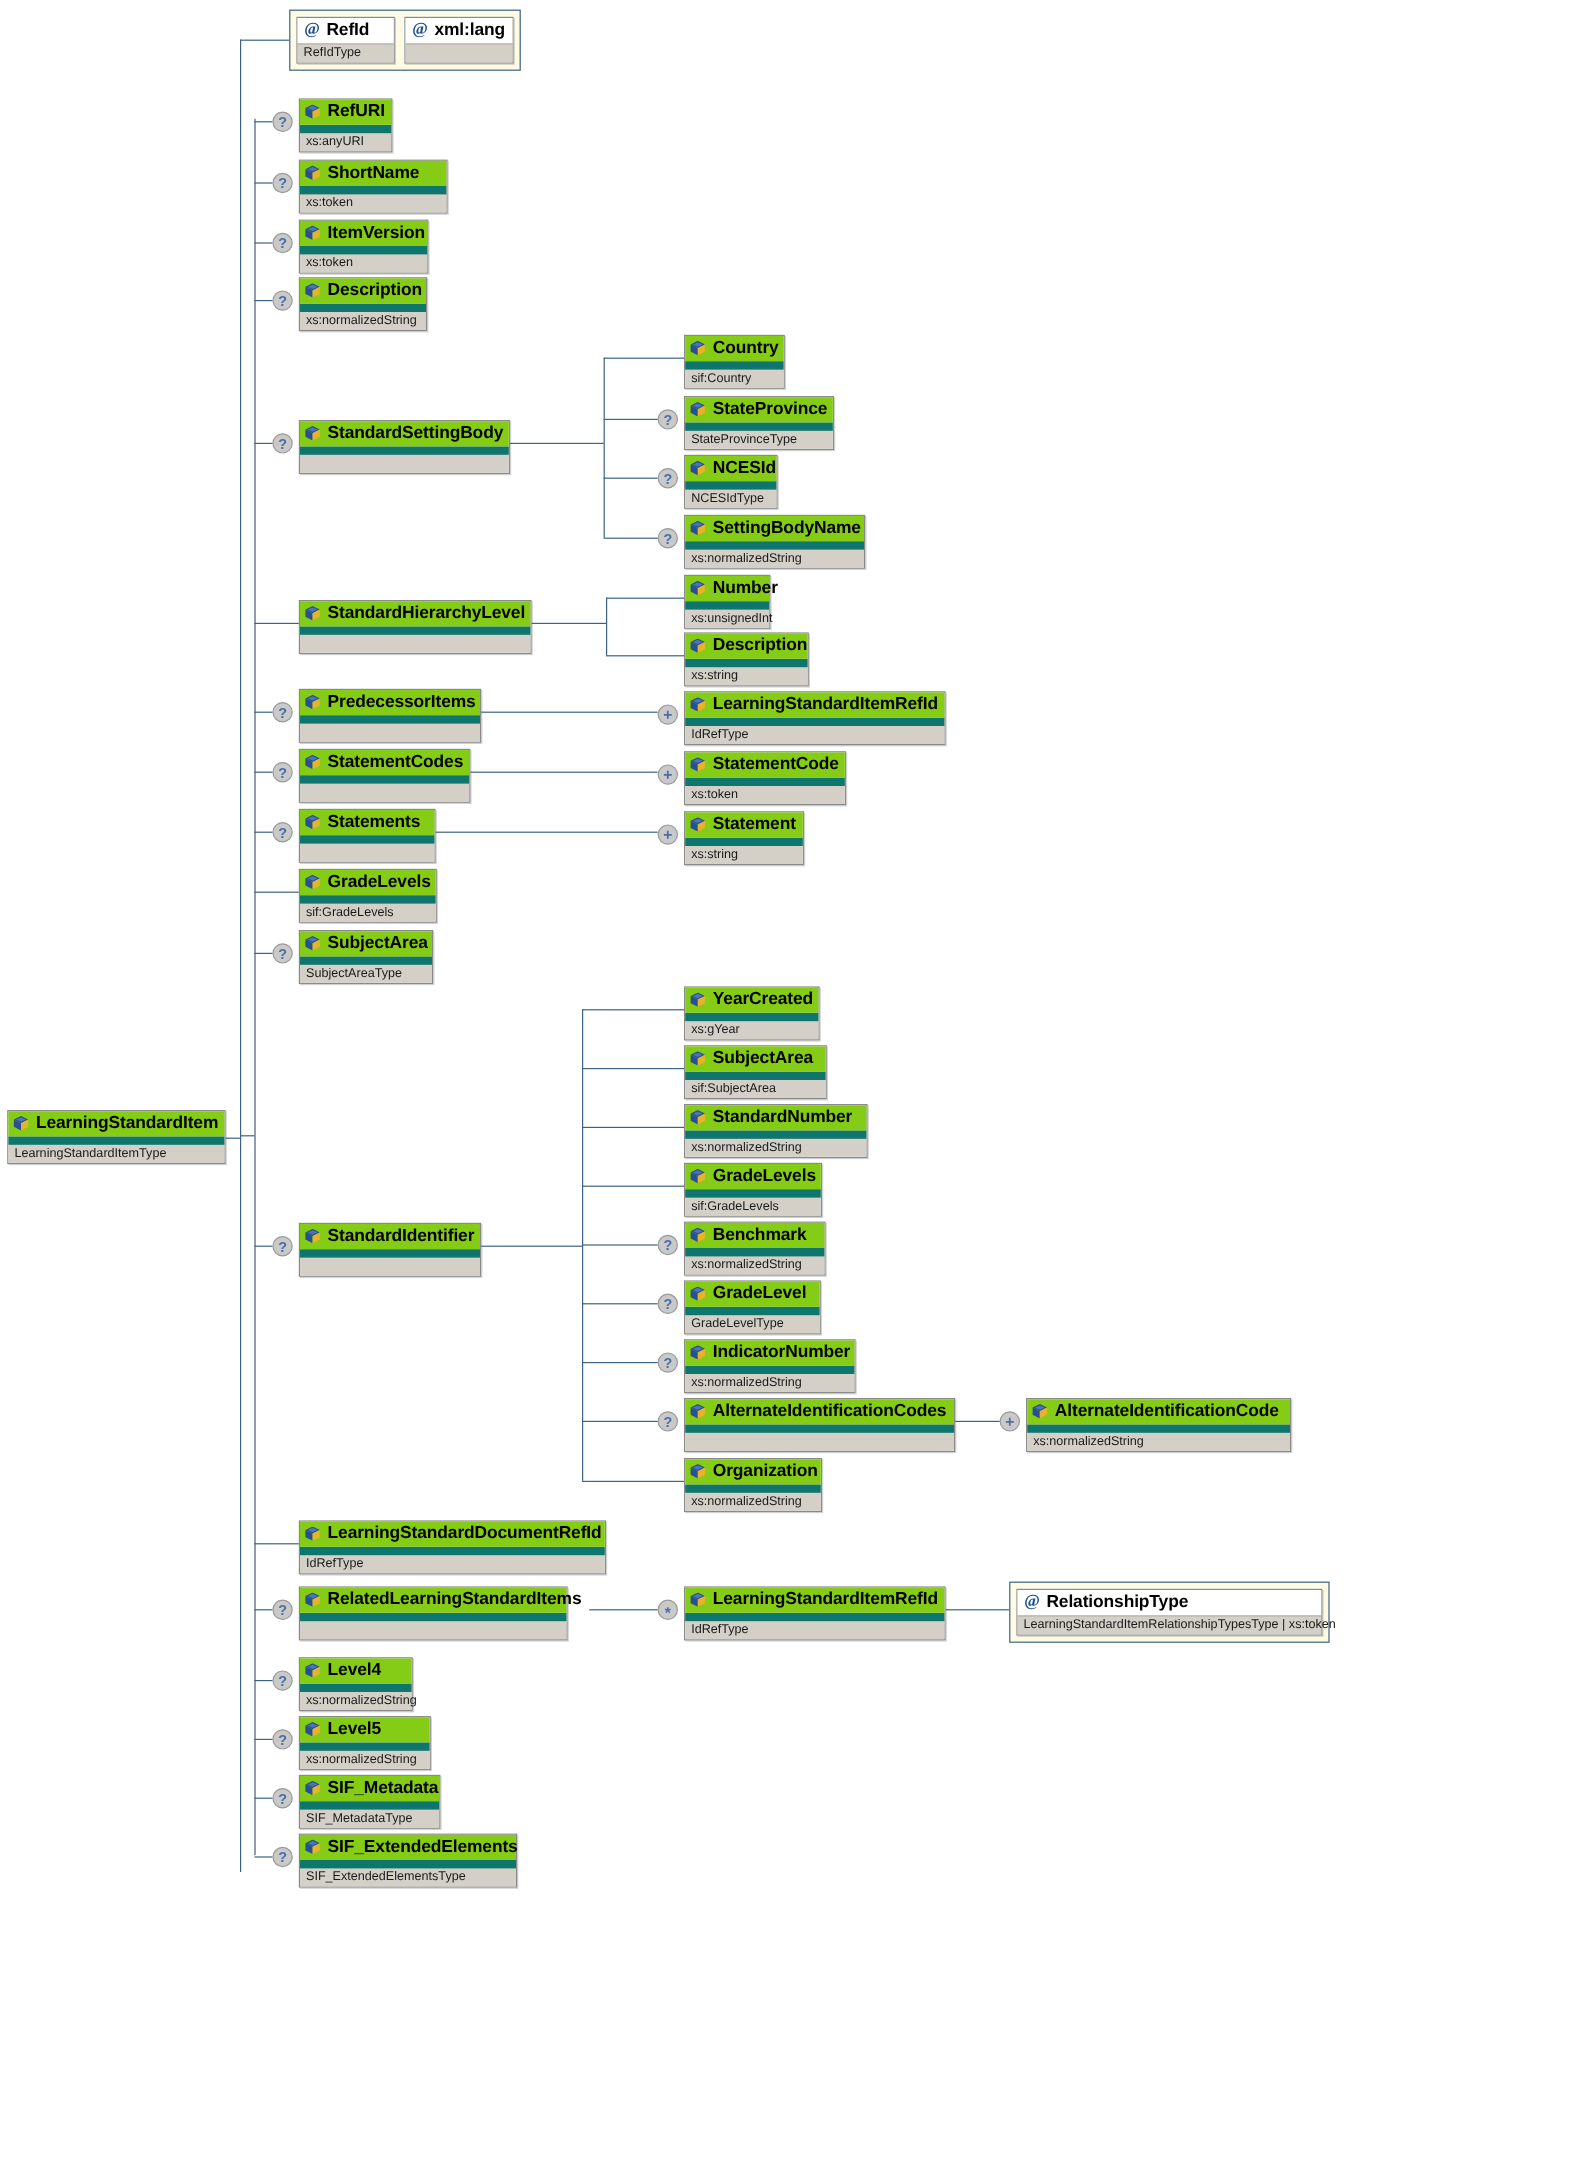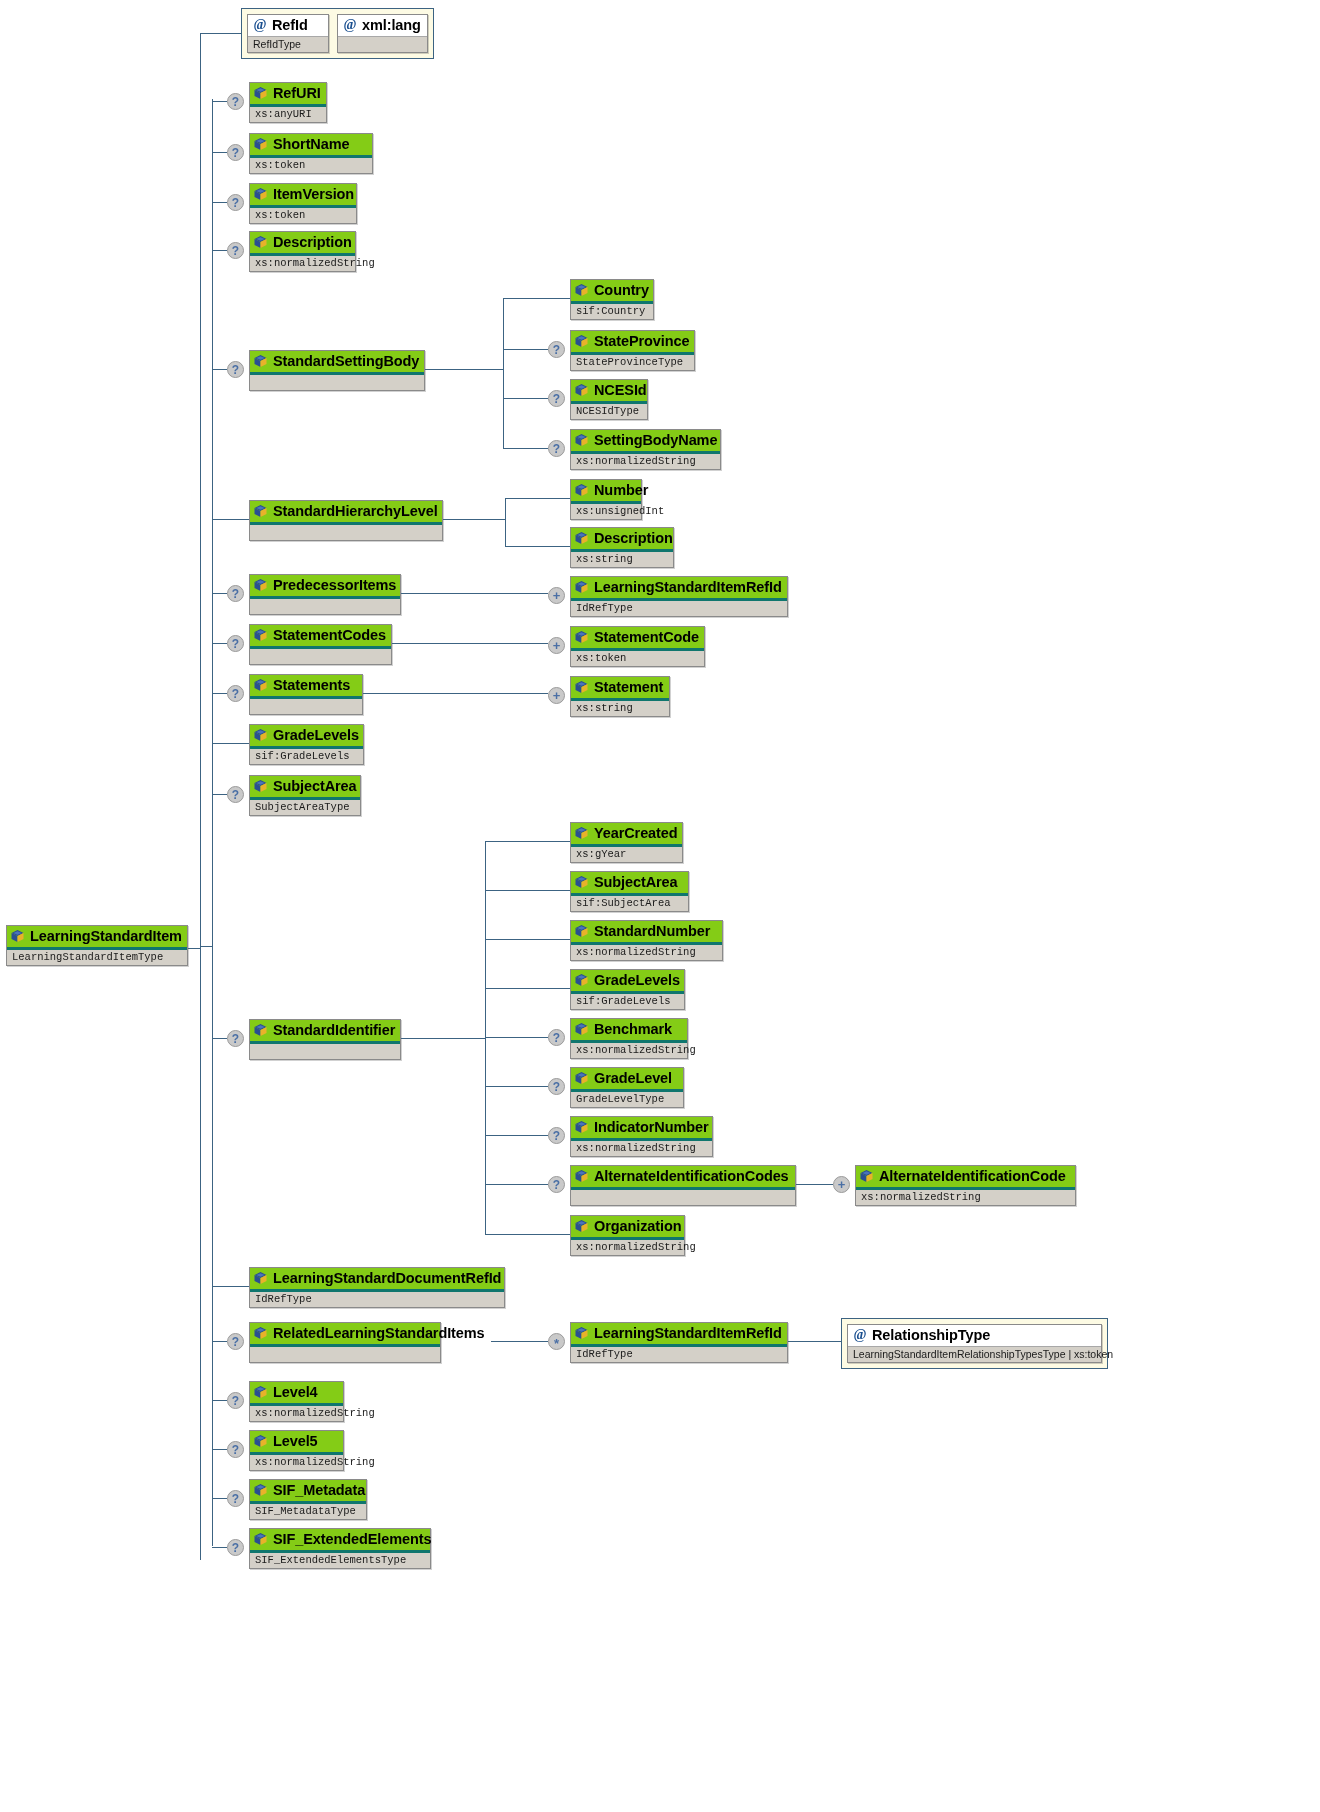--- a/index.html
+++ b/index.html
@@ -31,28 +31,27 @@
     color:#000000;
     white-space:nowrap;
     line-height:17px;
     letter-spacing:-0.1px;
     position:relative;
     background:#84cc16;
   }
   .node .ty{
     display:block;
     background:#d4d0c8;
-    border-top:3px solid #0f766e;
+    border-top:7px solid #0f766e;
     font-size:10.5px;
     color:#1a1a1a;
     padding:1px 4px 1px 5px;
     line-height:13px;
     white-space:nowrap;
     min-height:13px;
-    font-family:Liberation Mono, monospace;
   }
 
   
   .eicon{
     position:absolute;left:4px;top:4px;width:13px;height:12px;
   }
   .eicon svg{display:block;}
 
   
   .attrbox{
@@ -260,21 +259,21 @@
       <span class="nm"><span class="eicon">
           <svg width="13" height="12" viewBox="0 0 13 12">
             <polygon points="6.5,0 12.5,3 6.5,6 0.5,3" fill="#2a4f91"></polygon>
             <polygon points="0.5,3 6.5,6 6.5,12 0.5,9" fill="#2a4f91"></polygon>
             <polygon points="12.5,3 12.5,9 6.5,12 6.5,6" fill="#e8b22a"></polygon>
             <polygon points="6.5,1.2 10.6,3 6.5,4.8 2.4,3" fill="#4a74bb"></polygon>
           </svg>
         </span>LearningStandardDocumentRefId</span>
       <span class="ty">IdRefType</span>
     </div>
-    <div class="node" style="left: 249px; top: 1322px; width: 192px;">
+    <div class="node" style="left: 249px; top: 1322px; width: 224px;">
       <span class="nm"><span class="eicon">
           <svg width="13" height="12" viewBox="0 0 13 12">
             <polygon points="6.5,0 12.5,3 6.5,6 0.5,3" fill="#2a4f91"></polygon>
             <polygon points="0.5,3 6.5,6 6.5,12 0.5,9" fill="#2a4f91"></polygon>
             <polygon points="12.5,3 12.5,9 6.5,12 6.5,6" fill="#e8b22a"></polygon>
             <polygon points="6.5,1.2 10.6,3 6.5,4.8 2.4,3" fill="#4a74bb"></polygon>
           </svg>
         </span>RelatedLearningStandardItems</span>
       <span class="ty"></span>
     </div>
@@ -284,21 +283,21 @@
           <svg width="13" height="12" viewBox="0 0 13 12">
             <polygon points="6.5,0 12.5,3 6.5,6 0.5,3" fill="#2a4f91"></polygon>
             <polygon points="0.5,3 6.5,6 6.5,12 0.5,9" fill="#2a4f91"></polygon>
             <polygon points="12.5,3 12.5,9 6.5,12 6.5,6" fill="#e8b22a"></polygon>
             <polygon points="6.5,1.2 10.6,3 6.5,4.8 2.4,3" fill="#4a74bb"></polygon>
           </svg>
         </span>Level4</span>
       <span class="ty">xs:normalizedString</span>
     </div>
     <div class="badge" style="left: 227px; top: 1392px;">?</div>
-    <div class="node" style="left: 249px; top: 1430px; width: 95px;">
+    <div class="node" style="left: 249px; top: 1430px; width: 110px;">
       <span class="nm"><span class="eicon">
           <svg width="13" height="12" viewBox="0 0 13 12">
             <polygon points="6.5,0 12.5,3 6.5,6 0.5,3" fill="#2a4f91"></polygon>
             <polygon points="0.5,3 6.5,6 6.5,12 0.5,9" fill="#2a4f91"></polygon>
             <polygon points="12.5,3 12.5,9 6.5,12 6.5,6" fill="#e8b22a"></polygon>
             <polygon points="6.5,1.2 10.6,3 6.5,4.8 2.4,3" fill="#4a74bb"></polygon>
           </svg>
         </span>Level5</span>
       <span class="ty">xs:normalizedString</span>
     </div>

